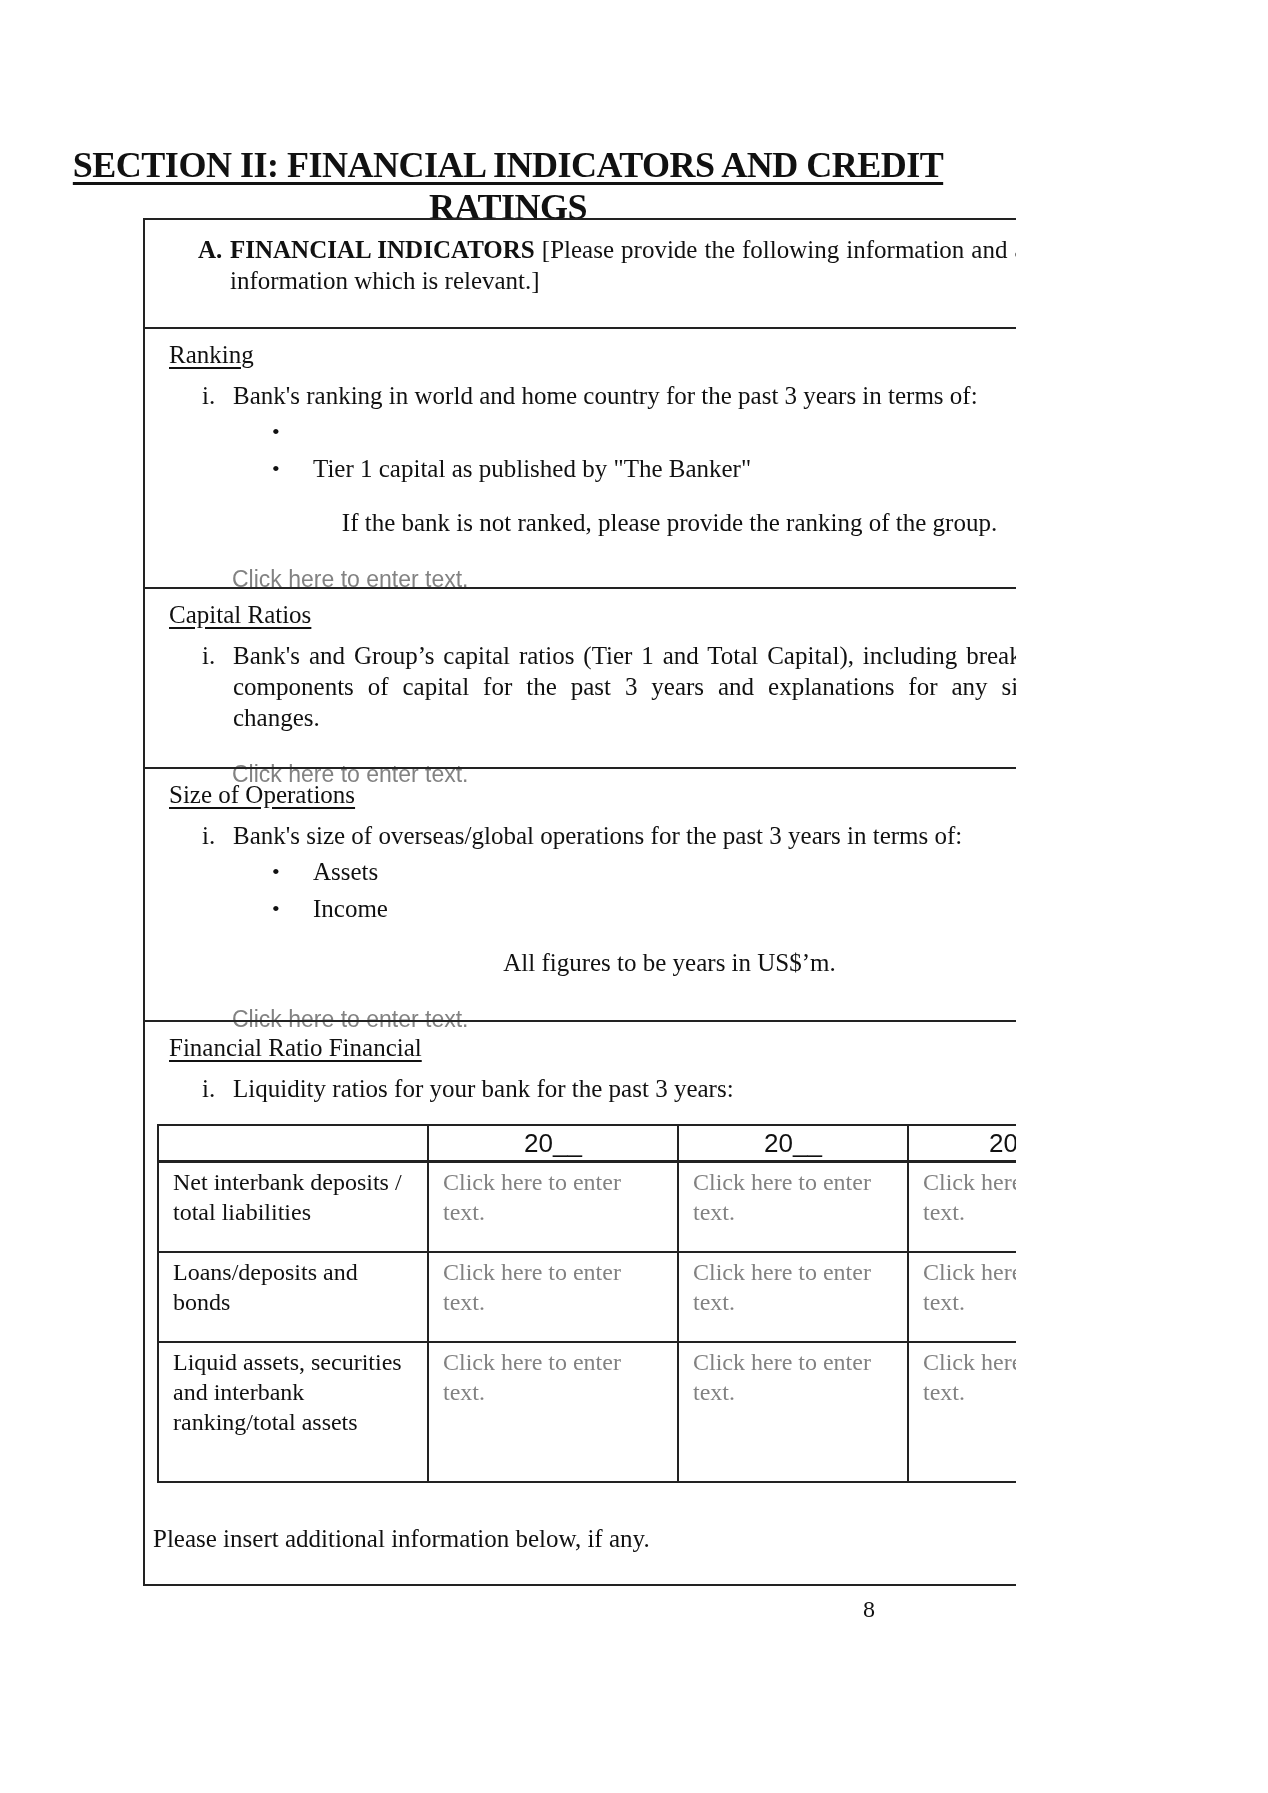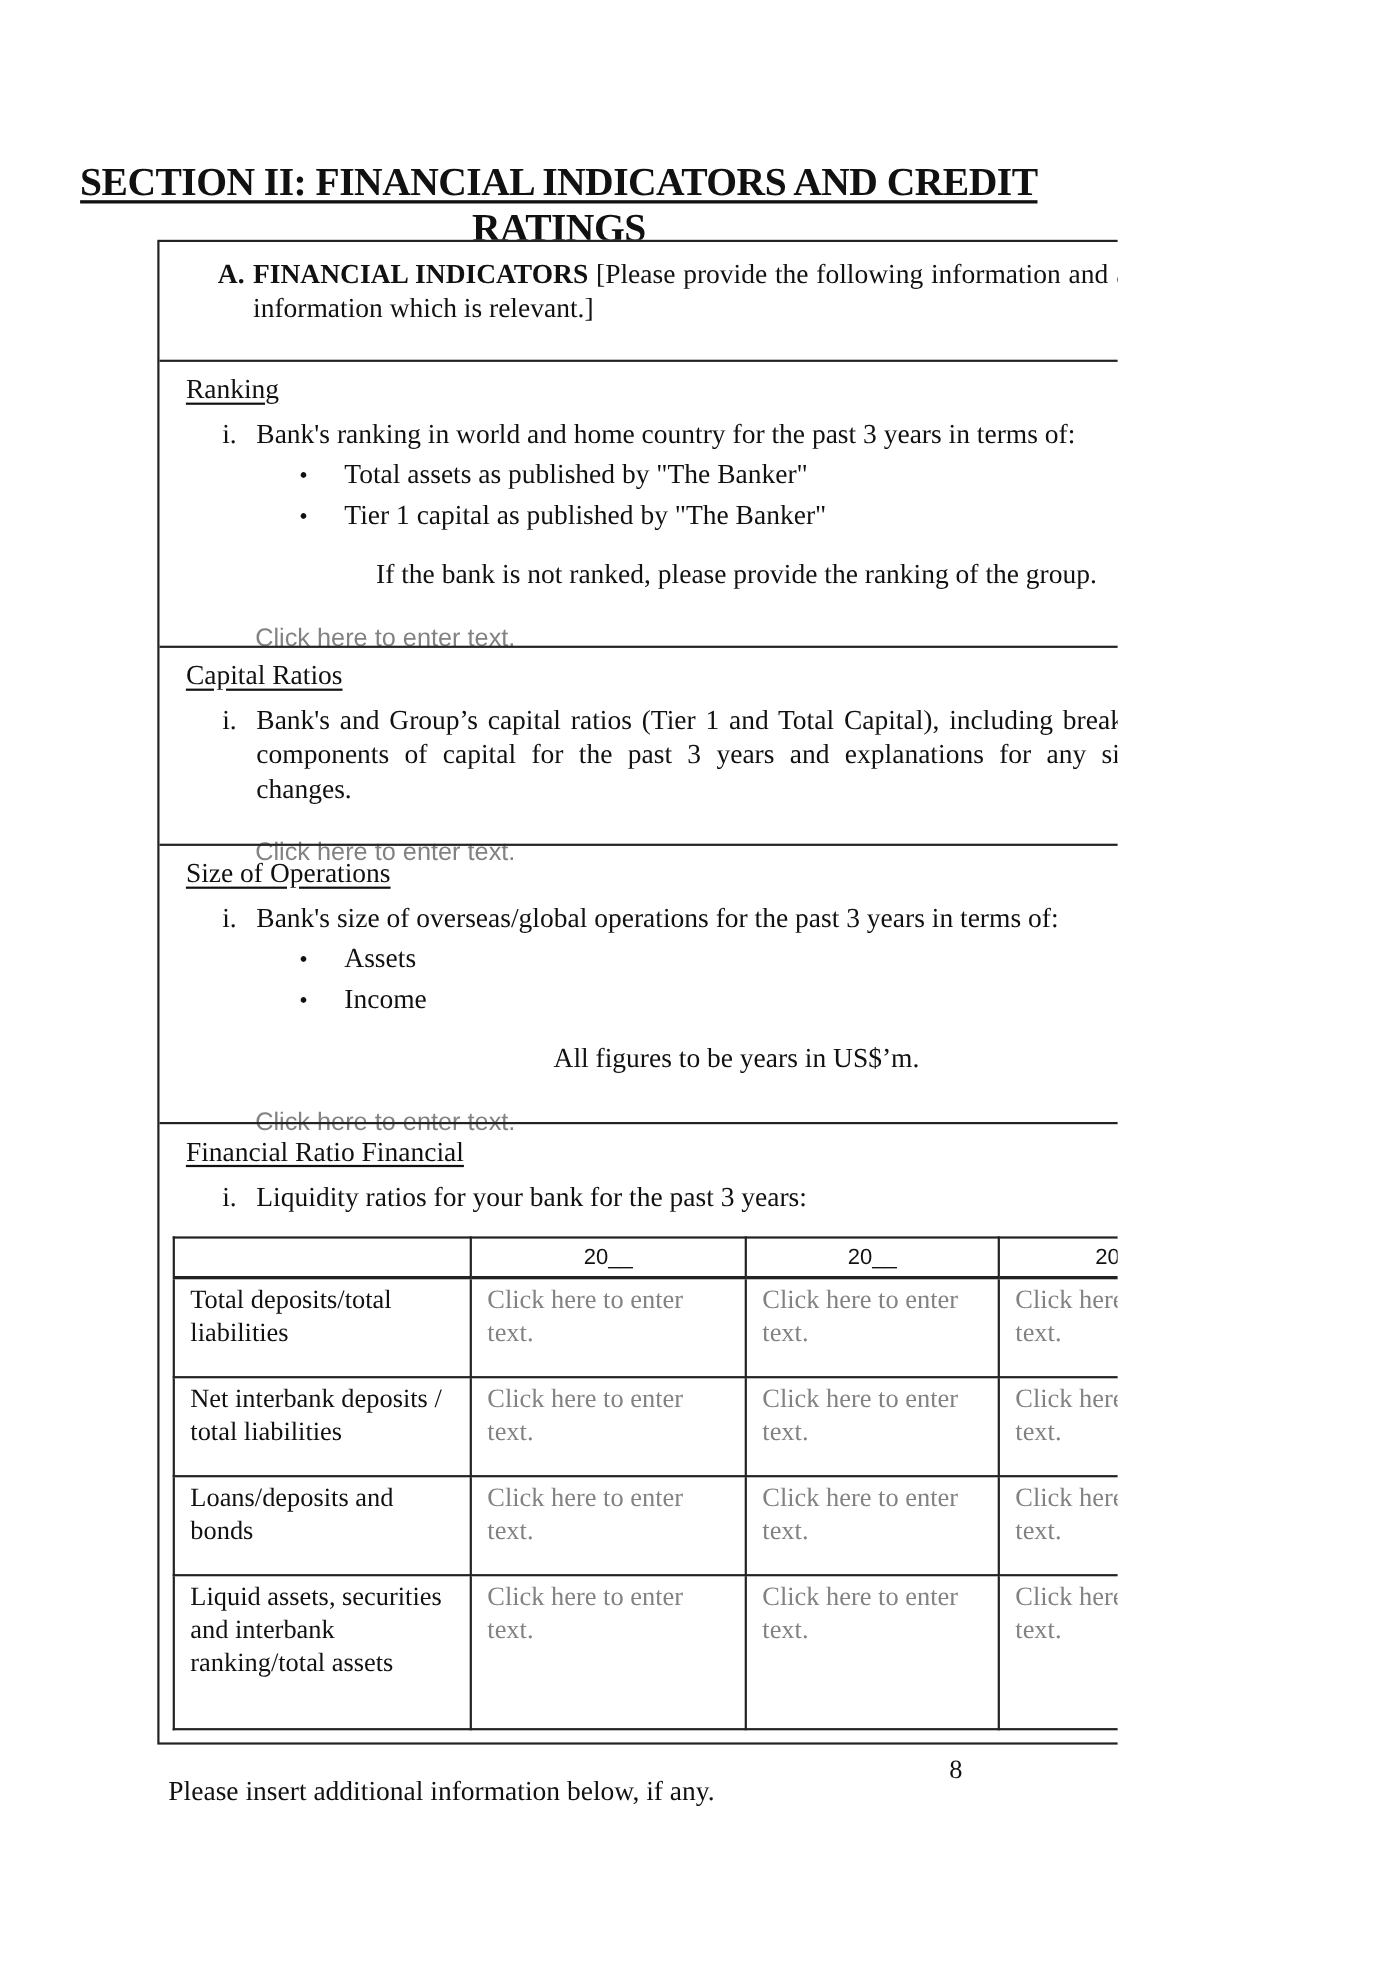--- a/index.html
+++ b/index.html
@@ -120,21 +120,21 @@
   .ratio-table td {
     border: 2px solid #222222;
     vertical-align: top;
     padding: 4px 12px 4px 14px;
   }
   .ratio-table tr.hdr td {
     border-bottom: 3px solid #222222;
     height: 30px;
     text-align: center;
     font-family: "Liberation Sans", sans-serif;
-    font-size: 20px;
+    font-size: 26px;
     padding: 2px 6px;
   }
   .ratio-table tr.r1 td, .ratio-table tr.r2 td, .ratio-table tr.r3 td { height: 80px; }
   .ratio-table tr.r4 td { height: 130px; }
   .cell-placeholder {
     color: #828282;
     cursor: pointer;
   }
   .footer-note {
     margin: 40px 20px 0 8px;
@@ -167,21 +167,20 @@
     </div>
 
     <div class="doc-section" id="sec-ranking">
       <div class="sec-heading">Ranking</div>
       <div class="item-row">
         <span class="item-num">i.</span>
         <span class="item-text">Bank's ranking in world and home country for the past 3 years in terms of:</span>
       </div>
       <div class="bullet-row">
         <span class="bullet-marker">•</span>
-        <span>Total assets as published by "The Banker"</span>
       </div>
       <div class="bullet-row">
         <span class="bullet-marker">•</span>
         <span>Tier 1 capital as published by "The Banker"</span>
       </div>
       <div class="note-para">If the bank is not ranked, please provide the ranking of the group.</div>
       <div class="placeholder">Click here to enter text.</div>
     </div>
 
     <div class="doc-section" id="sec-capital">
@@ -225,26 +224,20 @@
             <col class="c2">
             <col class="c3">
           </colgroup>
         <tbody>
             <tr class="hdr">
           <td></td>
           <td>20__</td>
           <td>20__</td>
           <td>20__</td>
         </tr>
-        <tr class="r1">
-          <td>Total deposits/total liabilities</td>
-          <td class="cell-placeholder">Click here to enter text.</td>
-          <td class="cell-placeholder">Click here to enter text.</td>
-          <td class="cell-placeholder">Click here to enter text.</td>
-        </tr>
         <tr class="r2">
           <td>Net interbank deposits / total liabilities</td>
           <td class="cell-placeholder">Click here to enter text.</td>
           <td class="cell-placeholder">Click here to enter text.</td>
           <td class="cell-placeholder">Click here to enter text.</td>
         </tr>
         <tr class="r3">
           <td>Loans/deposits and bonds</td>
           <td class="cell-placeholder">Click here to enter text.</td>
           <td class="cell-placeholder">Click here to enter text.</td>

